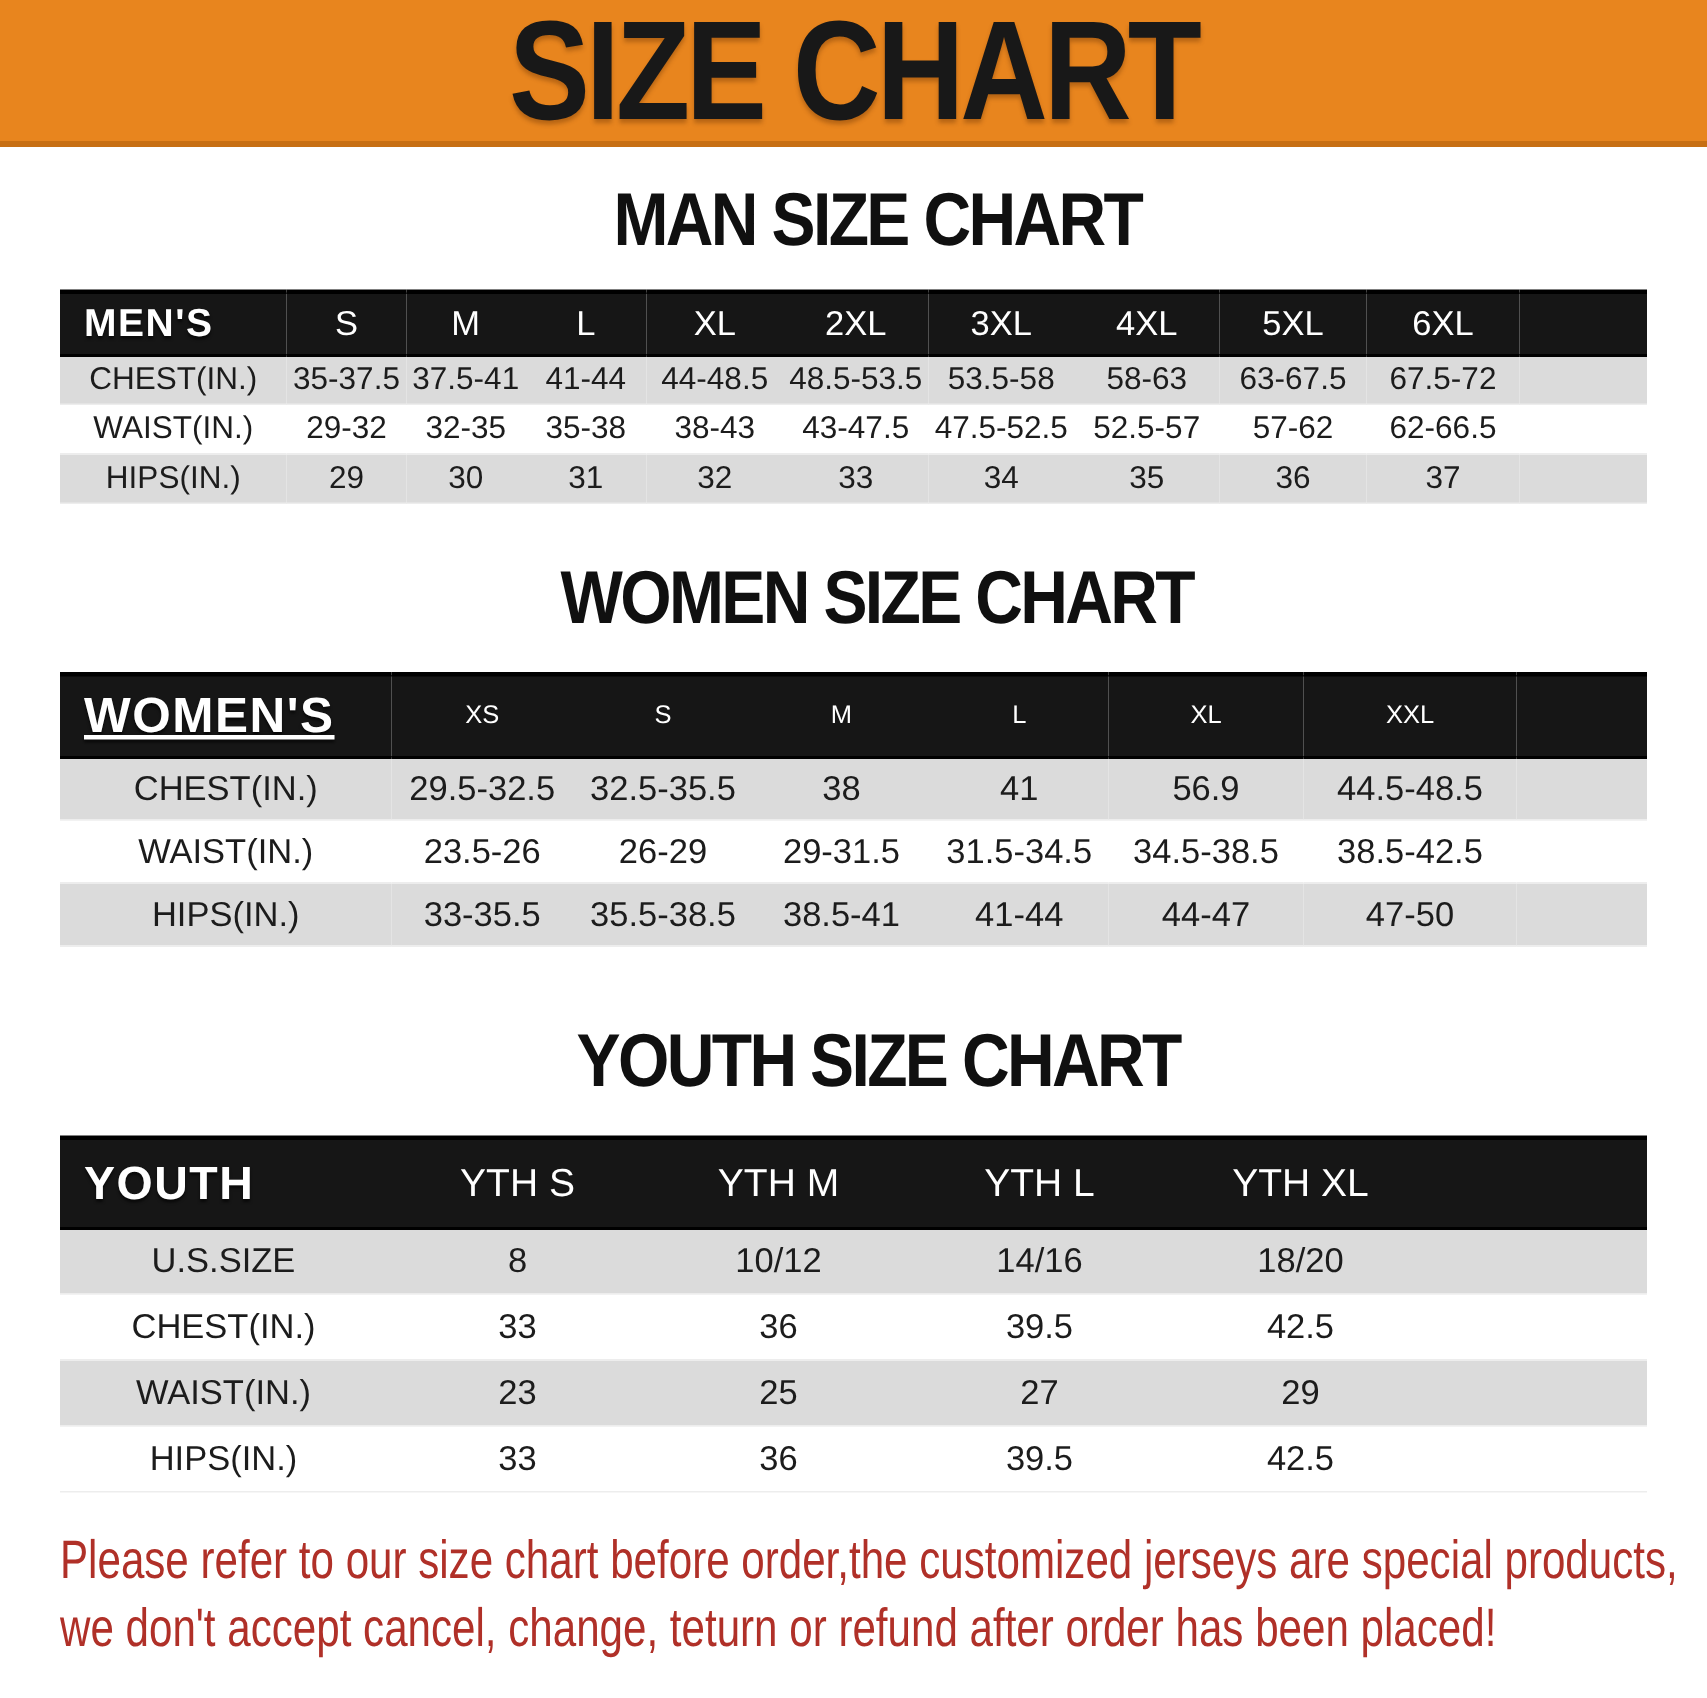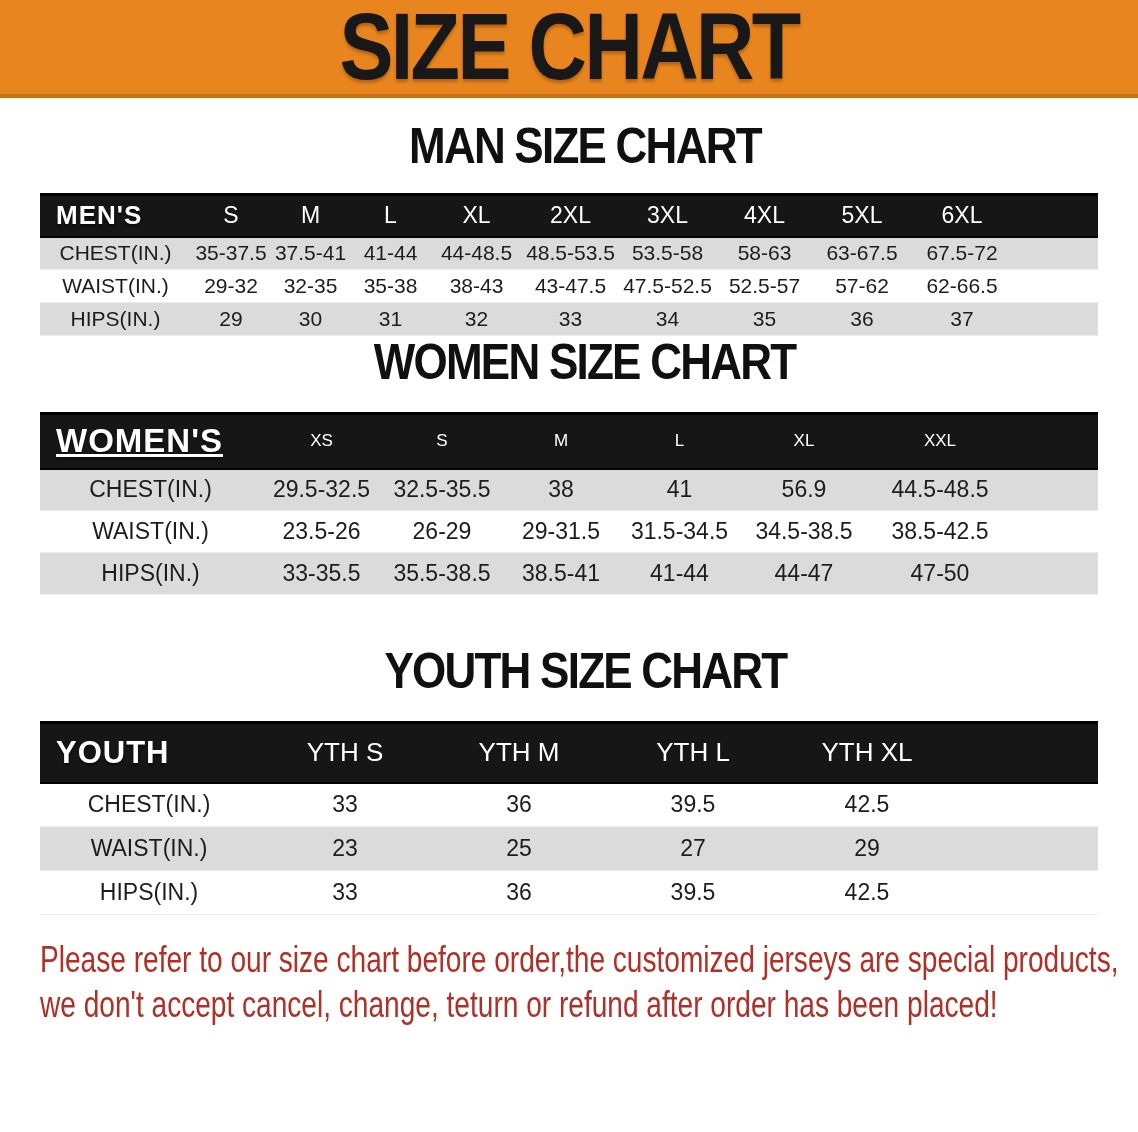--- a/index.html
+++ b/index.html
@@ -29,21 +29,21 @@
     text-shadow:0 3px 3px rgba(90,40,0,0.35);
     white-space:nowrap;
   }
   
   .section-heading{text-align:center;height:52px;line-height:52px;padding-left:32px;}
   .section-heading span{
     display:inline-block;font-weight:bold;font-size:50px;letter-spacing:-2px;
     transform:scaleX(0.88);transform-origin:center;color:#101010;white-space:nowrap;
   }
   #heading-man{margin-top:22px;}
-  #heading-women{}
+  #heading-women{margin-top:36px;}
   #heading-youth{margin-top:50px;}
   
   table{
     border-collapse:collapse;table-layout:fixed;width:1058px;margin:0 auto;
   }
   #table-men{margin-top:21px;}
   #table-women{margin-top:24px;}
   #table-youth{margin-top:24px;}
   thead th{
     background:var(--header-bg);color:#fff;font-weight:normal;
@@ -237,20 +237,28 @@
       <tr>
         <th class="tbl-label">YOUTH</th>
         <th>YTH S</th>
         <th>YTH M</th>
         <th>YTH L</th>
         <th>YTH XL</th>
         <th></th>
       </tr>
     </thead>
     <tbody>
+      <tr class="row-gray">
+        <td>U.S.SIZE</td>
+        <td>8</td>
+        <td>10/12</td>
+        <td>14/16</td>
+        <td>18/20</td>
+        <td></td>
+      </tr>
       <tr class="row-white">
         <td>CHEST(IN.)</td>
         <td>33</td>
         <td>36</td>
         <td>39.5</td>
         <td>42.5</td>
         <td></td>
       </tr>
       <tr class="row-gray">
         <td>WAIST(IN.)</td>

